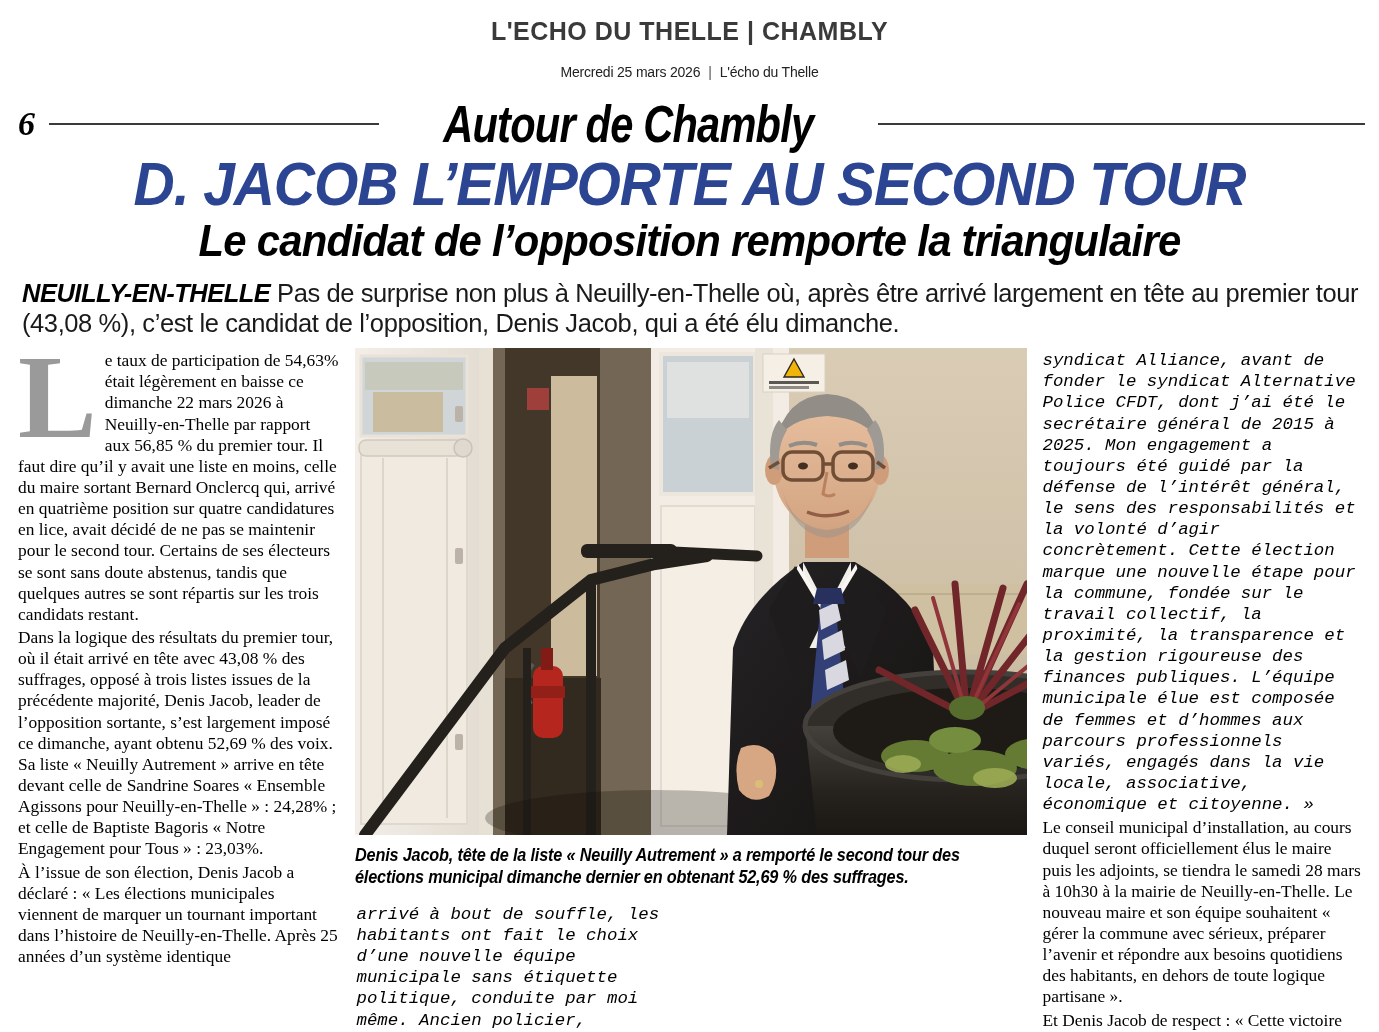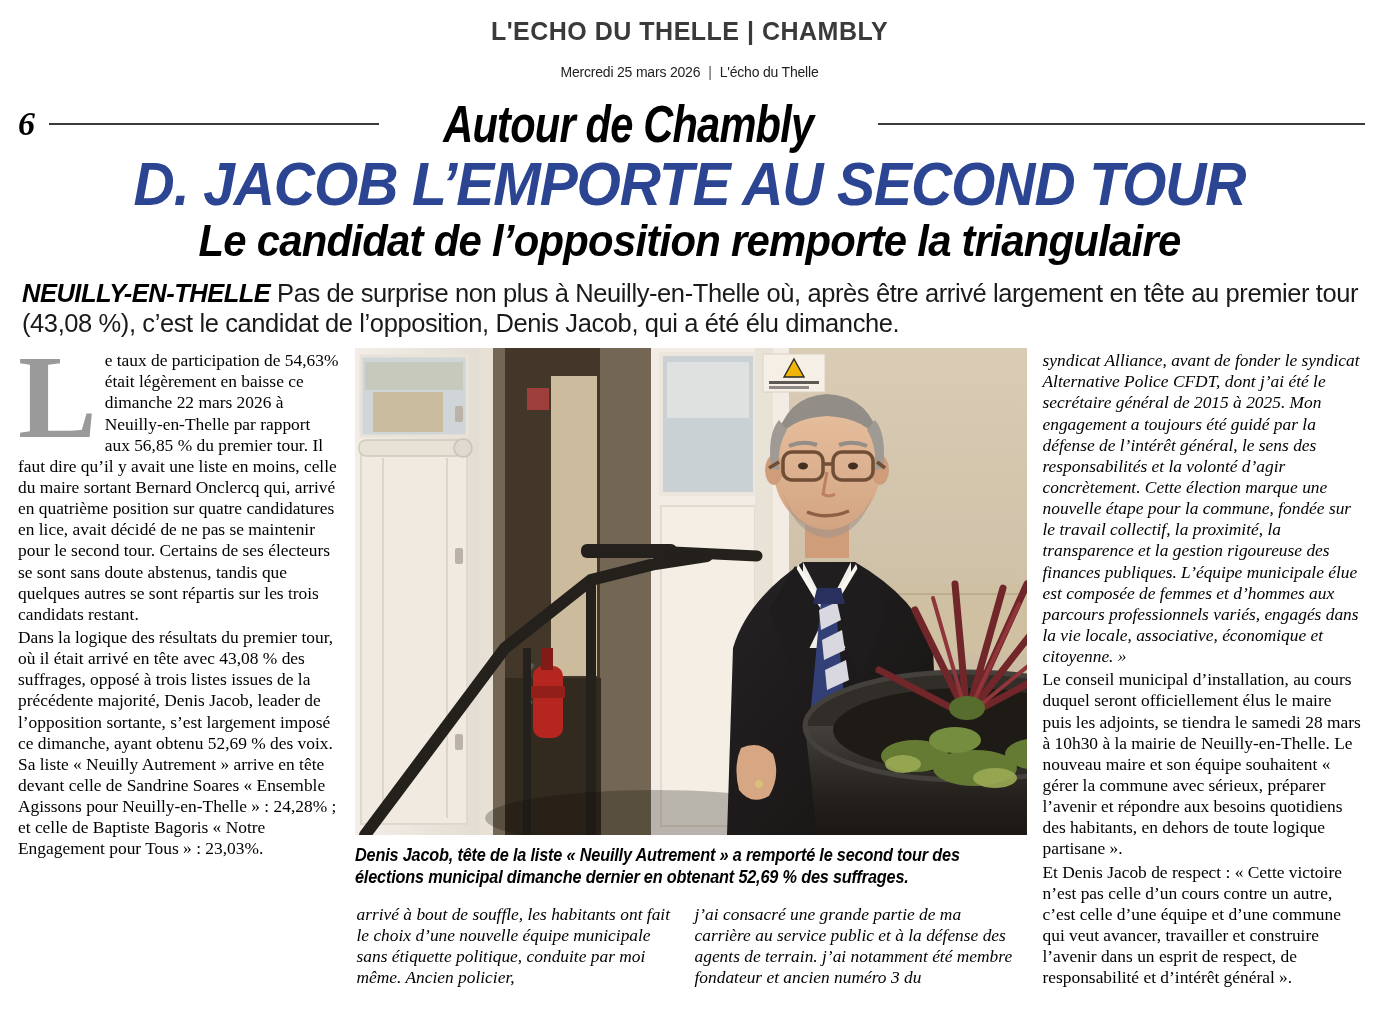--- a/index.html
+++ b/index.html
@@ -130,21 +130,21 @@
   }
   .col {
     width: 333px;
     font-family: "Liberation Serif", serif;
     font-size: 17.4px;
     line-height: 1.215;
     text-align: left;
     hyphens: none;
   }
   .col p { margin: 2px; }
-  .col p.it { font-style: italic; }
+  .col p.it { font-style: italic; font-family: Liberation Mono, monospace; }
 
   .col-left { position: relative; }
   .dropcap {
     float: left;
     font-family: "Liberation Serif", serif;
     font-weight: bold;
     font-size: 118px;
     line-height: 0.82;
     color: #9a9a9a;
     margin: 2px 10px 0 2px;
@@ -218,20 +218,21 @@
 <div class="chapeau">
   <span class="loc">NEUILLY-EN-THELLE</span><span> Pas de surprise non plus à Neuilly-en-Thelle où, après être arrivé largement en tête au premier tour (43,08 %), c’est le candidat de l’opposition, Denis Jacob, qui a été élu dimanche.</span>
 </div>
 
 <div class="content">
 
   <div class="col col-left">
     <span class="dropcap">L</span>
     <p>e taux de participation de 54,63% était légèrement en baisse ce dimanche 22 mars 2026 à Neuilly-en-Thelle par rapport aux 56,85 % du premier tour. Il faut dire qu’il y avait une liste en moins, celle du maire sortant Bernard Onclercq qui, arrivé en quatrième position sur quatre candidatures en lice, avait décidé de ne pas se maintenir pour le second tour. Certains de ses électeurs se sont sans doute abstenus, tandis que quelques autres se sont répartis sur les trois candidats restant.</p>
     <p>Dans la logique des résultats du premier tour, où il était arrivé en tête avec 43,08 % des suffrages, opposé à trois listes issues de la précédente majorité, Denis Jacob, leader de l’opposition sortante, s’est largement imposé ce dimanche, ayant obtenu 52,69 % des voix. Sa liste « Neuilly Autrement » arrive en tête devant celle de Sandrine Soares « Ensemble Agissons pour Neuilly-en-Thelle » : 24,28% ; et celle de Baptiste Bagoris « Notre Engagement pour Tous » : 23,03%.</p>
+    <p><span>À l’issue de son élection, Denis Jacob a déclaré : </span><span class="it">« Les élections municipales viennent de marquer un tournant important dans l’histoire de Neuilly-en-Thelle. Après 25 années d’un système identique</span></p>
   </div>
 
   <div class="center-zone">
 
     <div class="photo">
       <svg viewBox="0 0 672 487" preserveAspectRatio="none">
         <defs>
           <linearGradient id="wallg" x1="0" y1="0" x2="0" y2="1">
             <stop offset="0%" stop-color="#d9cfbb"></stop>
             <stop offset="100%" stop-color="#c3b79f"></stop>
@@ -403,23 +404,20 @@
         <rect x="0" y="0" width="672" height="487" fill="#e8a04a" opacity="0.05"></rect>
       </svg>
     </div>
 
     <div class="caption">Denis Jacob, tête de la liste « Neuilly Autrement » a remporté le second tour des élections municipal dimanche dernier en obtenant 52,69 % des suffrages.</div>
 
     <div class="center-cols">
       <div class="col">
         <p class="it">arrivé à bout de souffle, les habitants ont fait le choix d’une nouvelle équipe municipale sans étiquette politique, conduite par moi même. Ancien policier,</p>
       </div>
-      <div class="col">
-        <p class="it">j’ai consacré une grande partie de ma carrière au service public et à la défense des agents de terrain. j’ai notamment été membre fondateur et ancien numéro 3 du</p>
-      </div>
     </div>
   </div>
 
   <div class="col col-right">
     <p class="it">syndicat Alliance, avant de fonder le syndicat Alternative Police CFDT, dont j’ai été le secrétaire général de 2015 à 2025. Mon engagement a toujours été guidé par la défense de l’intérêt général, le sens des responsabilités et la volonté d’agir concrètement. Cette élection marque une nouvelle étape pour la commune, fondée sur le travail collectif, la proximité, la transparence et la gestion rigoureuse des finances publiques. L’équipe municipale élue est composée de femmes et d’hommes aux parcours professionnels variés, engagés dans la vie locale, associative, économique et citoyenne. »</p>
     <p>Le conseil municipal d’installation, au cours duquel seront officiellement élus le maire puis les adjoints, se tiendra le samedi 28 mars à 10h30 à la mairie de Neuilly-en-Thelle. Le nouveau maire et son équipe souhaitent « gérer la commune avec sérieux, préparer l’avenir et répondre aux besoins quotidiens des habitants, en dehors de toute logique partisane ».</p>
     <p><span>Et Denis Jacob de respect : </span><span class="it">« Cette victoire n’est pas celle d’un cours contre un autre, c’est celle d’une équipe et d’une commune qui veut avancer, travailler et construire l’avenir dans un esprit de respect, de responsabilité et d’intérêt général ».</span></p>
   </div>
 
 </div>

